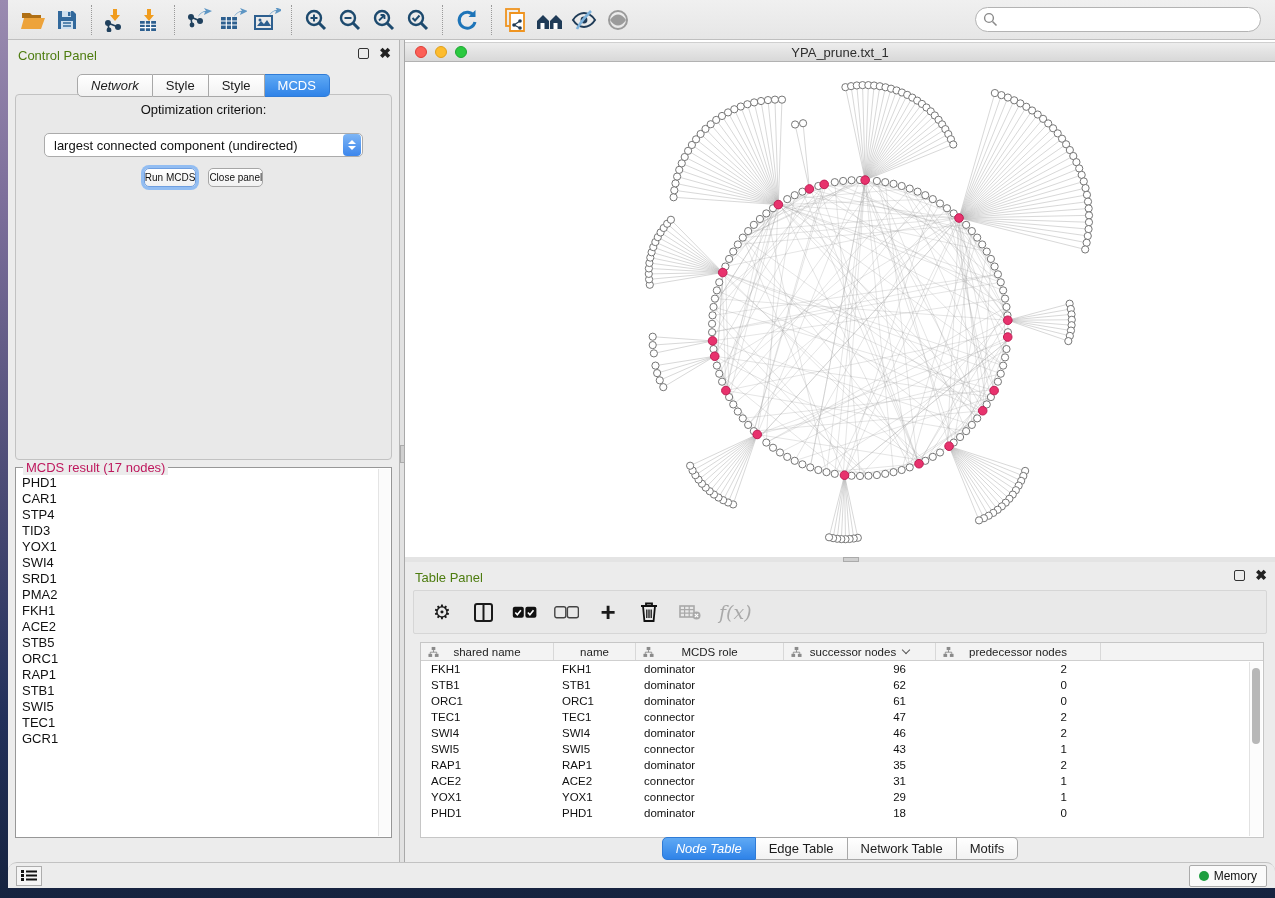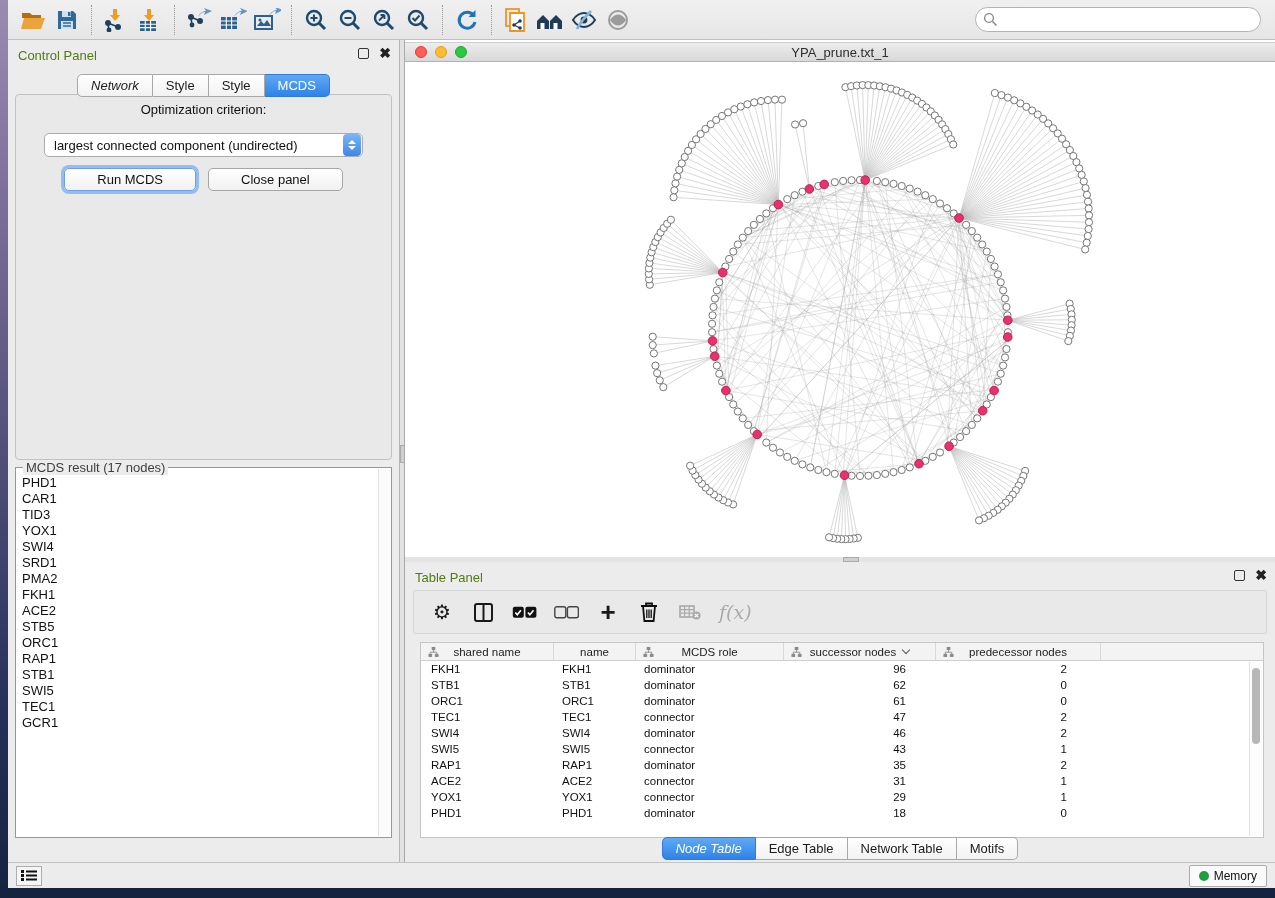--- a/index.html
+++ b/index.html
@@ -29,25 +29,25 @@
   .seg .tab.active { background:linear-gradient(#5fa9f4,#2f83e8); color:#fff; border-color:#2f7bd6; }
   .cp-tabs { position:absolute; top:34px; left:0; width:100%; display:flex; justify-content:center; z-index:2; }
 
   .cp-box { position:absolute; left:7px; right:7px; top:54px; height:366px; background:#e9e9e9; border:1px solid #c2c2c2; border-radius:4px; }
   .opt-label { position:absolute; top:62px; width:100%; text-align:center; font-size:13px; color:#111; }
   .dropdown { position:absolute; left:36px; right:36px; top:93px; height:24px; background:#fff; border:1px solid #ababab; border-radius:5px; display:flex; align-items:center; font-size:13px; color:#111; padding-left:9px; }
   .dd-stepper { margin-left:auto; width:18px; height:22px; margin-right:1px; border-radius:4px; background:linear-gradient(#7db5f5,#3c86ec); display:flex; flex-direction:column; align-items:center; justify-content:center; gap:2px; }
   .dd-stepper .up { width:0; height:0; border-left:4px solid transparent; border-right:4px solid transparent; border-bottom:4px solid #fff; }
   .dd-stepper .dn { width:0; height:0; border-left:4px solid transparent; border-right:4px solid transparent; border-top:4px solid #fff; }
   .btn-row { position:absolute; top:128px; width:100%; display:flex; justify-content:center; gap:12px; }
-  .pbtn { background:linear-gradient(#ffffff,#f1f1f1); border:1px solid #a6a6a6; border-radius:5px; font-size:13px; color:#111; padding:3px 32px; }
+  .pbtn { background:linear-gradient(#ffffff,#f1f1f1); border:1px solid #a6a6a6; border-radius:5px; font-size:10px; color:#111; padding:3px 0; }
   .pbtn.focus { box-shadow:0 0 0 3px #92bdf2; border-color:#6f9fe0; }
 
   .result-box { position:absolute; left:7px; right:7px; top:427px; bottom:24px; background:#fff; border:1px solid #979797; }
-  .result-legend { position:absolute; top:-8px; left:7px; background:#ececec; padding:0 3px; font-size:13px; color:#404040; }
+  .result-legend { position:absolute; top:-8px; left:7px; background:#ececec; padding:0 3px; font-size:13px; color:#be185d; }
   .result-list { position:absolute; inset:7px 14px 2px 6px; overflow:hidden; }
   .mcds-item { font-size:13px; line-height:16px; color:#111; }
   .result-scroll { position:absolute; top:1px; bottom:1px; right:1px; width:12px; background:#fbfbfb; border-left:1px solid #e4e4e4; }
 
   .vsplit { position:absolute; left:392px; top:40px; width:5px; bottom:26px; background:#e2e2e2; border-right:1px solid #a9a9a9; }
   .vgrip { position:absolute; top:405px; left:0; width:5px; height:18px; background:#cfcfcf; border:1px solid #aaa; }
 
   
   .netpane { position:absolute; left:397px; right:0; top:40px; height:517px; background:#fff; }
   .net-titlebar { position:absolute; left:0; right:0; top:2px; height:20px; background:linear-gradient(#ededed,#d8d8d8); border-top:1px solid #cfcfcf; border-bottom:1px solid #b2b2b2; display:flex; align-items:center; }
@@ -76,21 +76,21 @@
   .c0 { width:133px; padding-left:10px; }
   .c1 { width:82px;  padding-left:8px; }
   .c2 { width:148px; padding-left:8px; }
   .c3 { width:152px; text-align:right; padding-right:30px; }
   .c4 { width:165px; text-align:right; padding-right:34px; }
   .tscroll { position:absolute; right:1px; top:19px; bottom:1px; width:13px; background:#fcfcfc; border-left:1px solid #e2e2e2; }
   .tthumb { position:absolute; left:2px; right:2px; top:6px; height:76px; background:#b7b7b7; border-radius:5px; }
   .t-tabs { position:absolute; bottom:2px; width:100%; display:flex; justify-content:center; }
 
   
-  .statusbar { position:absolute; left:0; right:0; bottom:0; height:26px; background:#ececec; border-top:1px solid #c2c2c2; display:flex; align-items:center; padding:0 8px; }
+  .statusbar { position:absolute; left:0; right:0; bottom:0; height:26px; background:#ececec; border-top:1px solid #c2c2c2; display:flex; align-items:center; padding:0 8px;border-radius:9px; }
   .listbtn { width:26px; height:20px; border:1px solid #adadad; background:#f5f5f5; display:flex; align-items:center; justify-content:center; }
   .membtn { margin-left:auto; height:22px; border:1px solid #ababab; background:#fafafa; border-radius:2px; display:flex; align-items:center; gap:5px; padding:0 9px; font-size:12px; color:#111; }
   .memdot { width:10px; height:10px; border-radius:50%; background:#1d9e3f; }
 
   svg.net { display:block; }
   .edge   { stroke:#999; stroke-opacity:.32; stroke-width:.8; }
   .fanline{ stroke:#b3b3b3; stroke-opacity:.65; stroke-width:.8; }
   .ringnode { fill:#fff; stroke:#767676; stroke-width:1; }
   .mcdsnode { fill:#e8326d; stroke:#bf1d54; stroke-width:1; }
 </style>
@@ -256,20 +256,21 @@
     </div>
     <div class="btn-row">
       <button class="pbtn focus">Run MCDS</button>
       <button class="pbtn">Close panel</button>
     </div>
     <div class="result-box">
       <span class="result-legend">MCDS result (17 nodes)</span>
       <div class="result-list">
           <div class="mcds-item">PHD1</div>
           <div class="mcds-item">CAR1</div>
+          <div class="mcds-item">STP4</div>
           <div class="mcds-item">TID3</div>
           <div class="mcds-item">YOX1</div>
           <div class="mcds-item">SWI4</div>
           <div class="mcds-item">SRD1</div>
           <div class="mcds-item">PMA2</div>
           <div class="mcds-item">FKH1</div>
           <div class="mcds-item">ACE2</div>
           <div class="mcds-item">STB5</div>
           <div class="mcds-item">ORC1</div>
           <div class="mcds-item">RAP1</div>

